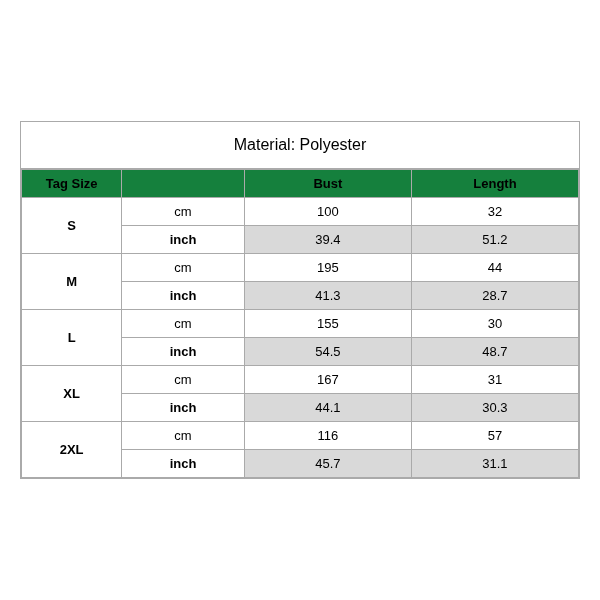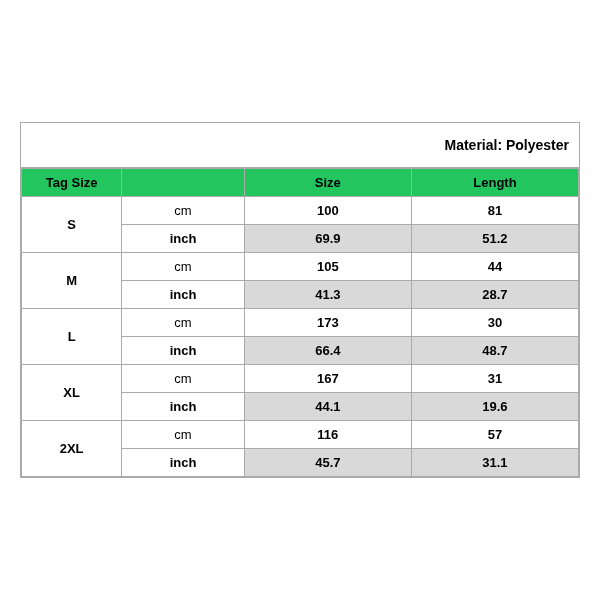--- a/index.html
+++ b/index.html
@@ -12,39 +12,38 @@
       height: 600px;
       font-family: Arial, sans-serif;
       font-size: 13px;
     }
     .outer-wrapper {
       border: 1px solid #aaa;
       width: 560px;
       background: #fff;
     }
     .title-row {
-      text-align: right;
+      text-align: center;
       padding: 14px 10px;
-      font-weight: bold;
-      font-size: 14px;
+      font-weight: normal;
+      font-size: 16px;
       border-bottom: 1px solid #aaa;
     }
     table {
       width: 100%;
       border-collapse: collapse;
     }
     th, td {
       border: 1px solid #aaa;
       text-align: center;
       padding: 6px 4px;
-      font-weight: bold;
     }
     th {
       font-weight: bold;
-      background: #22c55e;
+      background: #15803d;
     }
     .tag-size-col {
       width: 18%;
     }
     .unit-col {
       width: 22%;
     }
     .bust-col, .length-col {
       width: 30%;
     }
@@ -69,68 +68,68 @@
 </head>
 <body>
 
 <div class="outer-wrapper">
   <div class="title-row">Material: Polyester</div>
   <table>
     <thead>
       <tr class="header-row">
         <th class="tag-size-col">Tag Size</th>
         <th class="unit-col"></th>
-        <th class="bust-col">Size</th>
+        <th class="bust-col">Bust</th>
         <th class="length-col">Length</th>
       </tr>
     </thead>
     <tbody id="table-body">
     <tr>
           <td rowspan="2" class="tag-size-cell">S</td>
           <td class="unit-cell">cm</td>
           <td>100</td>
-          <td>81</td>
+          <td>32</td>
         </tr>
         <tr>
           <td class="unit-cell inch">inch</td>
-          <td class="shaded">69.9</td>
+          <td class="shaded">39.4</td>
           <td class="shaded">51.2</td>
         </tr>
         <tr>
           <td rowspan="2" class="tag-size-cell">M</td>
           <td class="unit-cell">cm</td>
-          <td>105</td>
+          <td>195</td>
           <td>44</td>
         </tr>
         <tr>
           <td class="unit-cell inch">inch</td>
           <td class="shaded">41.3</td>
           <td class="shaded">28.7</td>
         </tr>
         <tr>
           <td rowspan="2" class="tag-size-cell">L</td>
           <td class="unit-cell">cm</td>
-          <td>173</td>
+          <td>155</td>
           <td>30</td>
         </tr>
         <tr>
           <td class="unit-cell inch">inch</td>
-          <td class="shaded">66.4</td>
+          <td class="shaded">54.5</td>
           <td class="shaded">48.7</td>
         </tr>
         <tr>
           <td rowspan="2" class="tag-size-cell">XL</td>
           <td class="unit-cell">cm</td>
           <td>167</td>
           <td>31</td>
         </tr>
         <tr>
           <td class="unit-cell inch">inch</td>
           <td class="shaded">44.1</td>
-          <td class="shaded">19.6</td>
+          <td class="shaded">30.3</td>
         </tr>
         <tr>
           <td rowspan="2" class="tag-size-cell">2XL</td>
           <td class="unit-cell">cm</td>
           <td>116</td>
           <td>57</td>
         </tr>
         <tr>
           <td class="unit-cell inch">inch</td>
           <td class="shaded">45.7</td>

